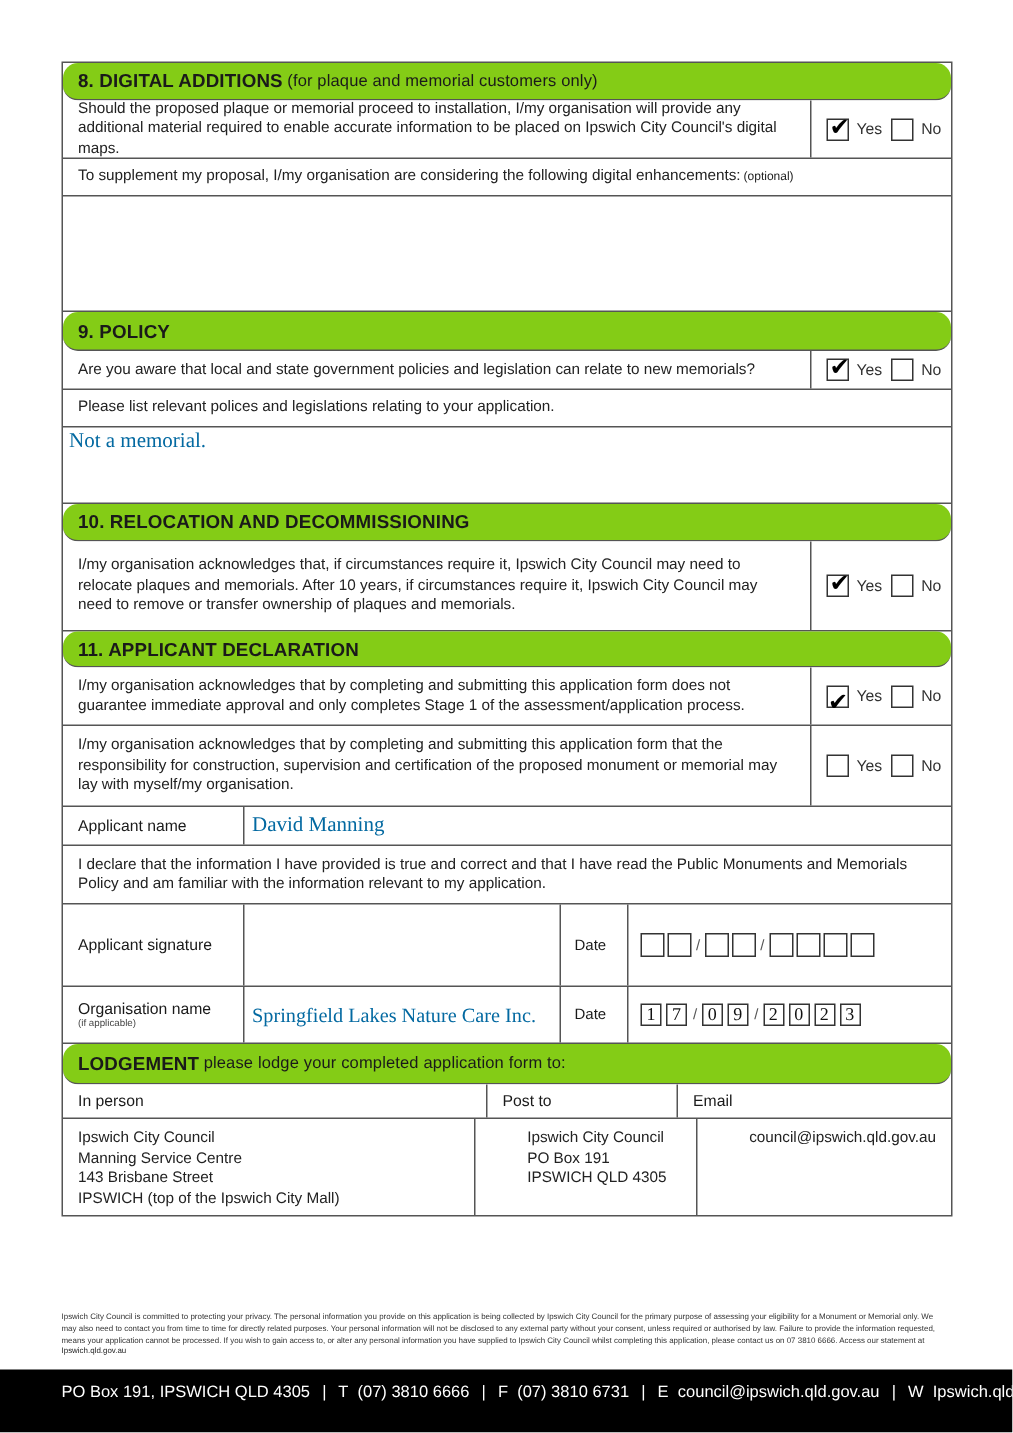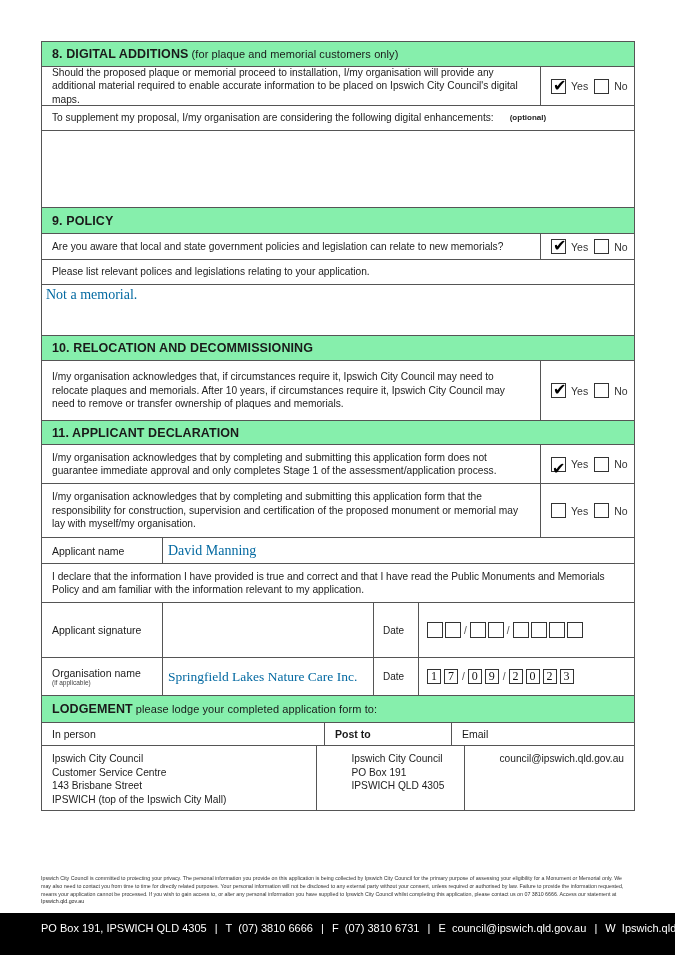--- a/index.html
+++ b/index.html
@@ -3,31 +3,31 @@
 <meta charset="utf-8">
 <style>
   * { box-sizing: border-box; margin: 0; padding: 0; }
   html, body { width: 675px; height: 955px; background: #ffffff; overflow: hidden; }
   body { font-family: "Liberation Sans", "DejaVu Sans", sans-serif; color: #1a1a1a; position: relative; }
   .page { position: absolute; left: 0; top: 0; width: 675px; height: 955px; }
 
   .form { position: absolute; left: 41px; top: 41px; width: 594px; border: 1px solid #555; }
   .row { display: flex; border-bottom: 1px solid #555; width: 100%; }
   .row:last-child { border-bottom: none; gap: 24px; }
-  .hdr { background: #86efac; font-weight: bold; font-size: 12.5px; padding: 0 10px; align-items: center; letter-spacing: 0.1px; }
+  .hdr { background: #84cc16; font-weight: bold; font-size: 12.5px; padding: 0 10px; align-items: center; letter-spacing: 0.1px; border-radius: 10px; }
   .hdr .sub { font-weight: normal; font-size: 11px; margin-left: 3px; }
   .cell { font-size: 10.2px; line-height: 13.5px; padding: 0 10px; display: flex; align-items: center; color: #222; }
   .q { flex: 1; }
   .yn { width: 94px; border-left: 1px solid #555; display: flex; align-items: center; justify-content: flex-start; padding-left: 10px; font-size: 10.5px; color: #333; }
   .cb { width: 15px; height: 15px; border: 1px solid #333; background: #fff; display: inline-block; position: relative; margin-right: 5px; }
   .cb .tick { position: absolute; left: 1px; top: -4px; font-size: 16px; line-height: 20px; color: #000; font-weight: bold; }
   .cb .tick.low { top: 1px; left: 0px; }
   .yn .lbl { margin-right: 6px; }
   .typed { font-family: "Liberation Serif", "DejaVu Serif", serif; font-size: 14px; color: #0369a1; }
-  .opt { font-size: 8px; margin-left: 16px; font-weight: bold; }
+  .opt { font-size: 8px; margin-left: 2px; }
 
   .lab { width: 121px; border-right: 1px solid #555; font-size: 10.5px; padding-left: 10px; display: flex; flex-direction: column; justify-content: center; }
   .lab small { font-size: 6.5px; color: #444; }
   .val { border-right: 1px solid #555; padding-left: 5px; display: flex; align-items: center; }
   .datelab { width: 45px; border-right: 1px solid #555; font-size: 10px; display: flex; align-items: center; padding-left: 9px; }
   .dates { flex: 1; display: flex; align-items: center; padding-left: 8px; }
   .dbox { width: 16px; height: 16px; border: 1px solid #333; margin-right: 2px; font-family: "Liberation Serif", serif; font-size: 12px; display: flex; align-items: center; justify-content: center; color: #111; }
   .dbox.filled { width: 14px; height: 15px; margin-right: 3px; }
   .dsep { font-size: 10px; color: #555; margin: 0 3px 0 1px; }
 
@@ -183,27 +183,27 @@
         <span class="dbox filled">3</span>
       </div>
     </div>
 
     <div class="row hdr" style="height:27px">
       <span>LODGEMENT</span>
       <span class="sub">please lodge your completed application form to:</span>
     </div>
     <div class="row lodge-cols" style="height:23px">
       <div class="lc lc1" style="display:flex;align-items:center;">In person</div>
-      <div class="lc lc2" style="display:flex;align-items:center;font-weight:bold;">Post to</div>
+      <div class="lc lc2" style="display:flex;align-items:center;">Post to</div>
       <div class="lc lc3" style="display:flex;align-items:center;">Email</div>
     </div>
     <div class="row lodge-cols lodge-body" style="height:64px">
       <div class="lc lc1">
         <div>Ipswich City Council</div>
-        <div>Customer Service Centre</div>
+        <div>Manning Service Centre</div>
         <div>143 Brisbane Street</div>
         <div>IPSWICH (top of the Ipswich City Mall)</div>
       </div>
       <div class="lc lc2">
         <div>Ipswich City Council</div>
         <div>PO Box 191</div>
         <div>IPSWICH QLD 4305</div>
       </div>
       <div class="lc lc3">
         <span class="link">council@ipswich.qld.gov.au</span>

